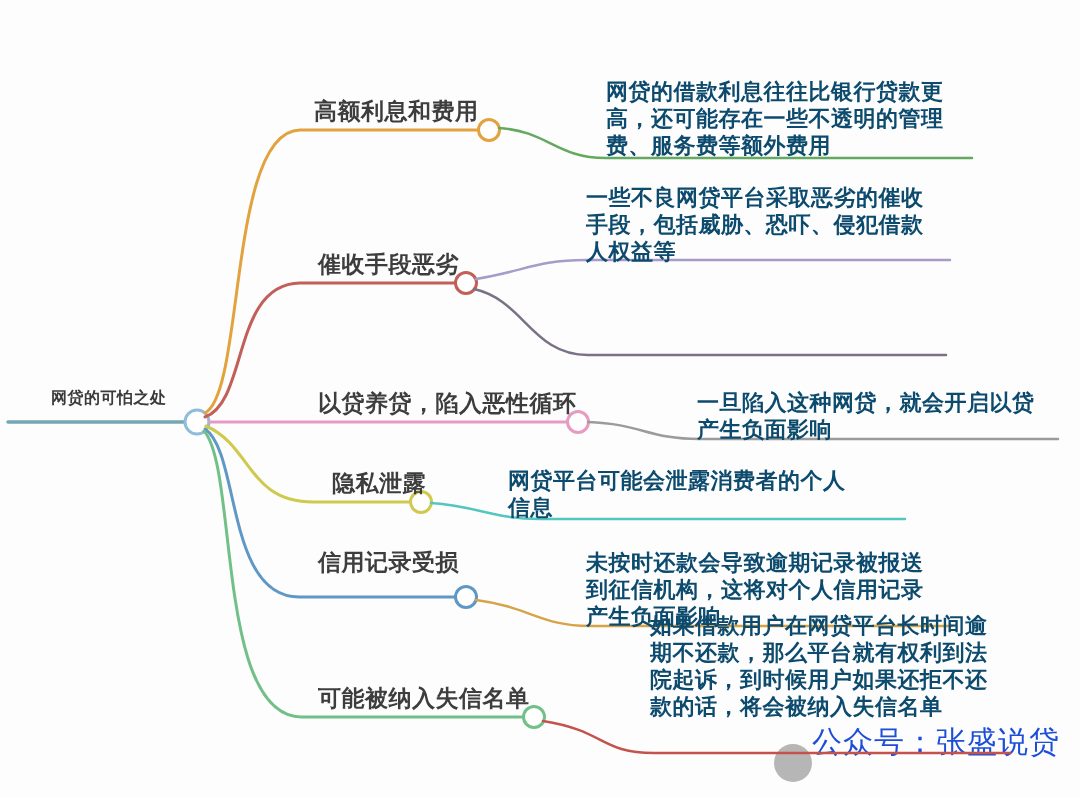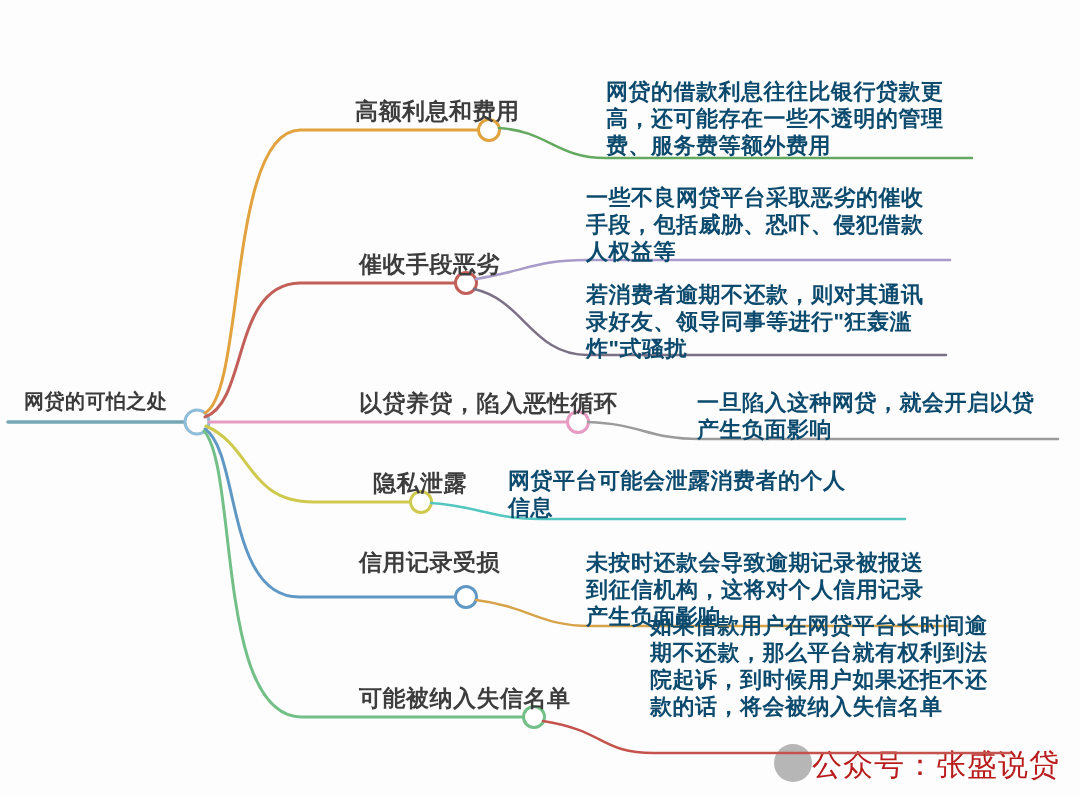--- a/index.html
+++ b/index.html
@@ -7,36 +7,36 @@
     position:relative;
     width:1080px;height:797px;
     background:#fdfdfd;
     overflow:hidden;
     font-family:"Liberation Sans","DejaVu Sans",sans-serif;
   }
   #lines{position:absolute;left:0;top:0;z-index:2;}
   .branch-label{
     position:absolute;z-index:3;
     font-size:23px;font-weight:700;color:#3d3d3d;
-    white-space:nowrap;letter-spacing:.5px;margin-left:41px;
+    white-space:nowrap;letter-spacing:.5px;
   }
   .root-label{
     position:absolute;z-index:3;
-    font-size:20px;font-weight:700;color:#3a3a3a;
-    white-space:nowrap;letter-spacing:.5px;
+    font-size:16px;font-weight:700;color:#3a3a3a;
+    white-space:nowrap;letter-spacing:.5px;margin-left:27px;
   }
   .leaf-note{
     position:absolute;z-index:3;
     font-size:22px;font-weight:700;color:#0c4a6e;
     line-height:27px;white-space:pre-line;letter-spacing:.5px;
   }
   .watermark{
     position:absolute;z-index:1;
-    left:812px;top:745px;
-    font-size:30px;color:#b91c1c;letter-spacing:1px;
+    left:812px;top:722px;
+    font-size:30px;color:#1d4ed8;letter-spacing:1px;
     white-space:nowrap;
   }
   .watermark-logo{
     position:absolute;z-index:1;
     left:774px;top:744px;width:38px;height:38px;border-radius:50%;
     background:#a6a6a6;opacity:.82;
   }
 </style>
 </head>
 <body>
@@ -85,23 +85,20 @@
   <div class="branch-label" style="left:332px;top:468px">隐私泄露</div>
   <div class="branch-label" style="left:318px;top:547px">信用记录受损</div>
   <div class="branch-label" style="left:318px;top:683px">可能被纳入失信名单</div>
 
   <div class="leaf-note" style="left:606px;top:78px;width:380px">网贷的借款利息往往比银行贷款更
 高，还可能存在一些不透明的管理
 费、服务费等额外费用</div>
   <div class="leaf-note" style="left:586px;top:184px;width:380px">一些不良网贷平台采取恶劣的催收
 手段，包括威胁、恐吓、侵犯借款
 人权益等</div>
-  <div class="leaf-note" style="left:586px;top:281px;width:380px">若消费者逾期不还款，则对其通讯
-录好友、领导同事等进行"狂轰滥
-炸"式骚扰</div>
   <div class="leaf-note" style="left:697px;top:389px;width:380px">一旦陷入这种网贷，就会开启以贷
 产生负面影响</div>
   <div class="leaf-note" style="left:508px;top:467px;width:380px">网贷平台可能会泄露消费者的个人
 信息</div>
   <div class="leaf-note" style="left:586px;top:549px;width:380px">未按时还款会导致逾期记录被报送
 到征信机构，这将对个人信用记录
 产生负面影响</div>
   <div class="leaf-note" style="left:650px;top:612px;width:390px">如果借款用户在网贷平台长时间逾
 期不还款，那么平台就有权利到法
 院起诉，到时候用户如果还拒不还

